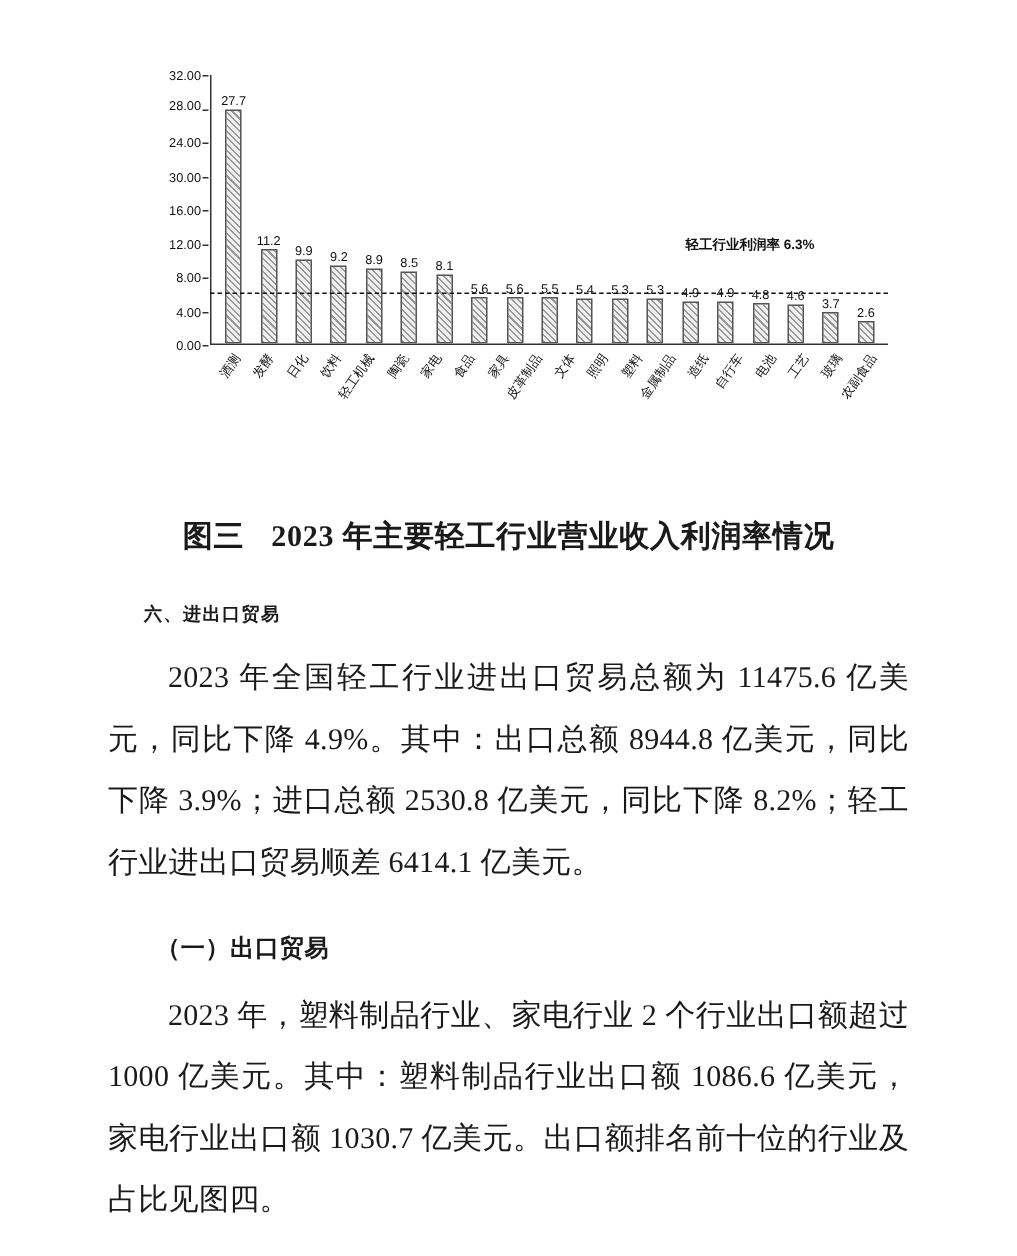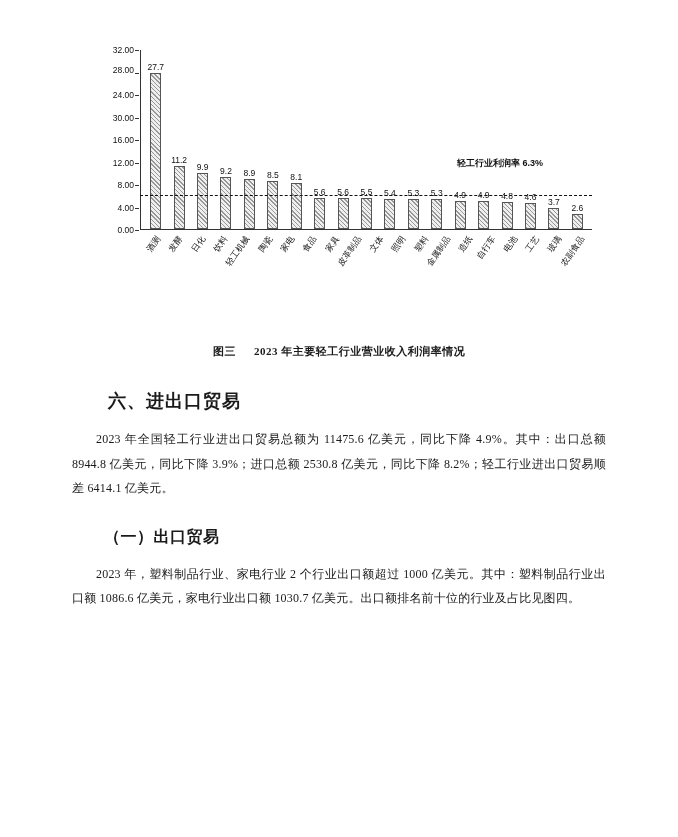--- a/index.html
+++ b/index.html
@@ -139,44 +139,44 @@
     font-size: 8.5px;
     color: #111;
     white-space: nowrap;
     transform-origin: left top;
     transform: rotate(-55deg) translate(-100%, 0);
   }
 
   
   .fig-caption {
     text-align: center;
-    font-size: 11px;
+    font-size: 20px;
     font-family: "Liberation Serif", serif;
     font-weight: bold;
     margin-top: 52px;
     letter-spacing: .5px;
   }
   .fig-caption .gap { display: inline-block; width: 18px; }
 
   h2.section {
-    font-size: 18px;
+    font-size: 12px;
     font-weight: bold;
     margin: 30px 0 0 0;
     text-indent: 2em;
     letter-spacing: 1px;
   }
   h3.subsection {
     font-size: 16px;
     font-weight: bold;
     margin: 26px 0 0 0;
     text-indent: 2em;
     letter-spacing: .5px;
   }
   p.para {
-    font-size: 12px;
+    font-size: 20px;
     line-height: 2.05;
     margin: 14px 0 0 0;
     text-indent: 2em;
     text-align: justify;
     letter-spacing: .2px;
     font-family: Liberation Serif, serif;
   }
 </style>
 </head>
 <body>

